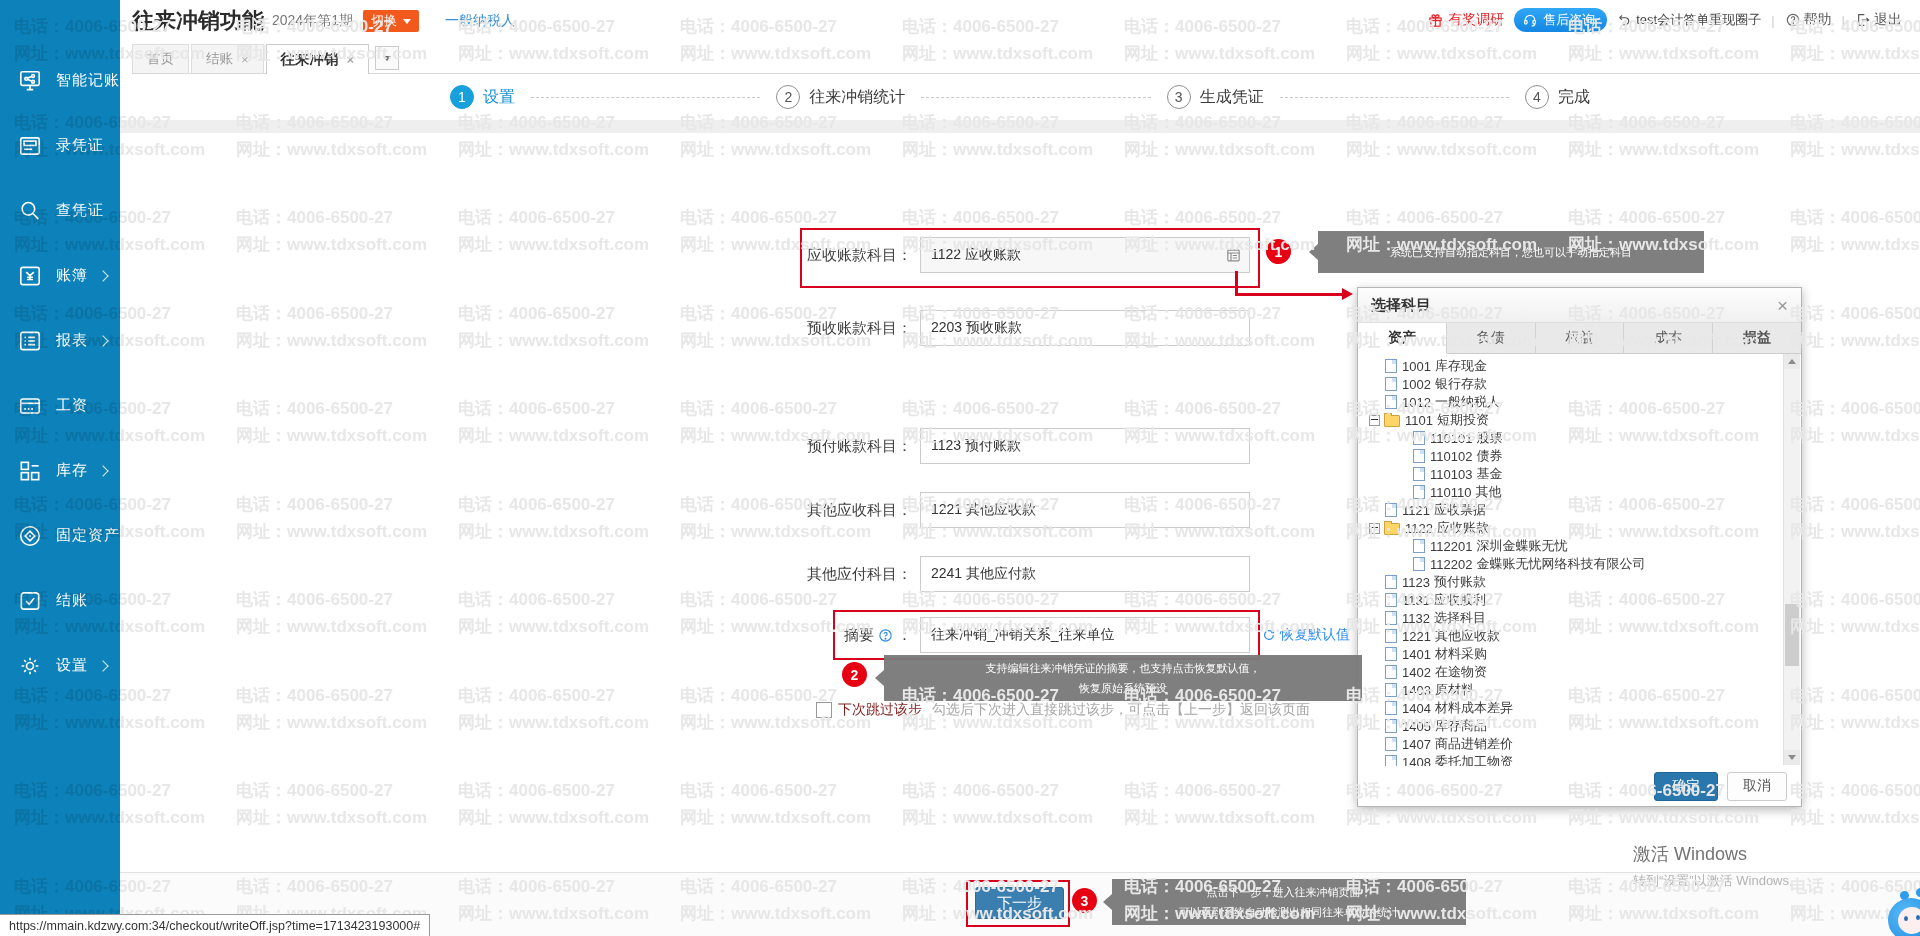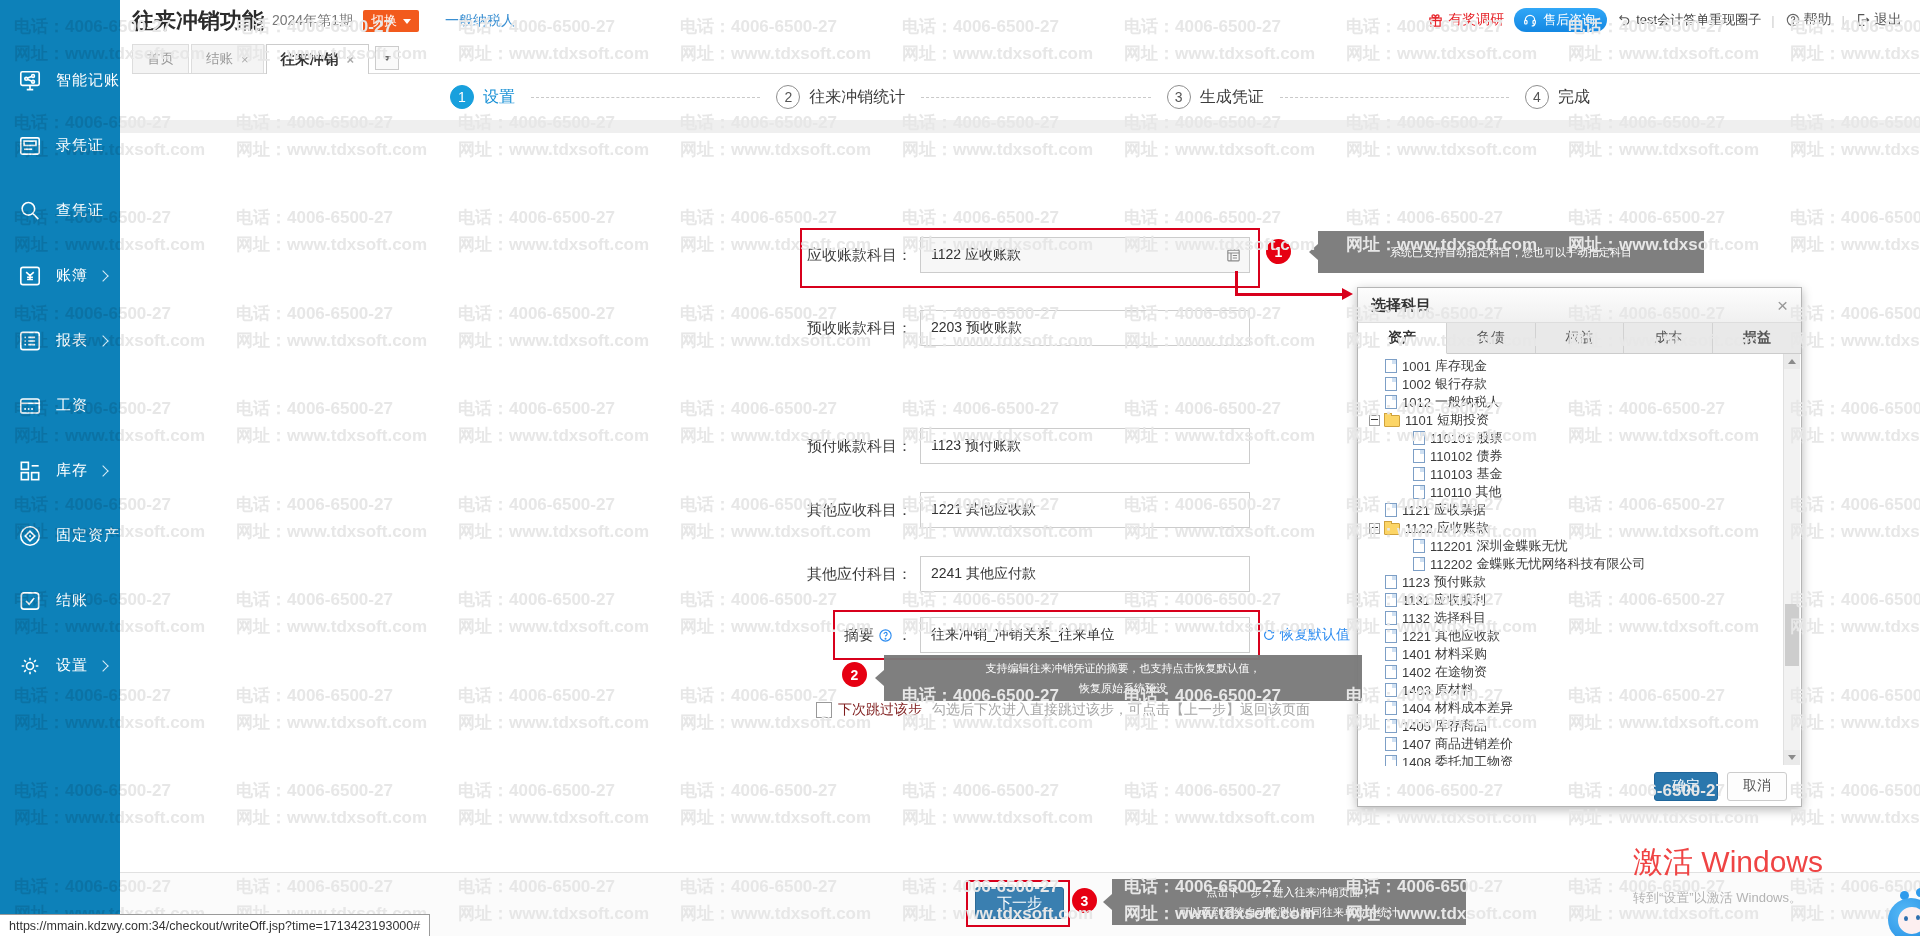--- a/index.html
+++ b/index.html
@@ -113,21 +113,21 @@
   #wm-main{left:120px;width:1800px;z-index:80;}
   #wm-side{left:0;width:120px;z-index:80;}
   .wm-tile{position:absolute;white-space:nowrap;font-size:17px;font-weight:bold;line-height:22px;}
   #wm-main .wm-tile{color:#e7e7e7;}
   #wm-side .wm-tile{color:rgba(0,25,45,.14);}
   .wm-tile div+div{margin-top:5px;}
 
   
   #statusbar{left:0;top:914px;height:22px;background:#fff;border:1px solid #9a9a9a;border-left:none;border-bottom:none;z-index:95;display:flex;align-items:center;padding:0 9px;font-size:12.5px;color:#333;}
   #winact{left:1633px;top:842px;z-index:78;pointer-events:none;}
-  #winact-1{font-size:30px;color:#ef4444;}
+  #winact-1{font-size:18px;color:#737373;}
   #winact-2{font-size:13px;color:#b3b3b3;margin-top:6px;}
   #mascot{left:1876px;top:886px;width:60px;height:60px;z-index:94;}
   #mascot .head{position:absolute;left:12px;top:12px;width:46px;height:44px;border-radius:50%;background:radial-gradient(circle at 35% 35%,#55b9f7,#1e88e0);}
   #mascot .face{position:absolute;left:22px;top:21px;width:28px;height:27px;border-radius:50%;background:#fdeff0;}
   #mascot .ear1,#mascot .ear2{position:absolute;width:9px;height:9px;border-radius:50%;background:#2e9bec;}
   #mascot .ear1{left:24px;top:5px;} #mascot .ear2{left:40px;top:2px;}
   #mascot .eye1,#mascot .eye2{position:absolute;width:4px;height:5px;border-radius:50%;background:#2d6fae;}
   #mascot .eye1{left:28px;top:30px;} #mascot .eye2{left:40px;top:29px;}
 </style>
 </head>

